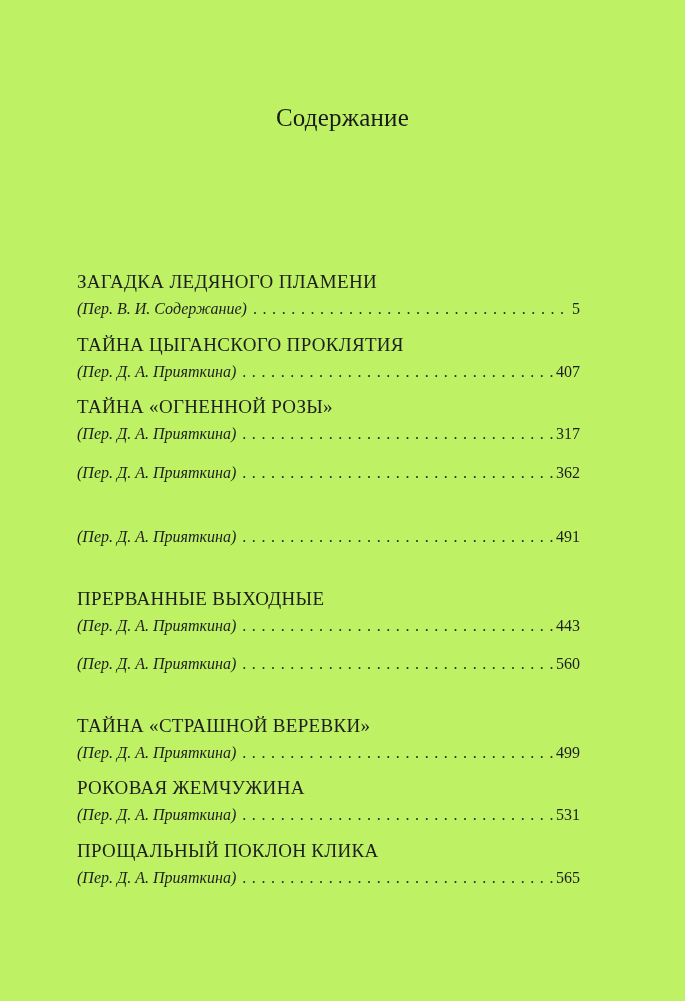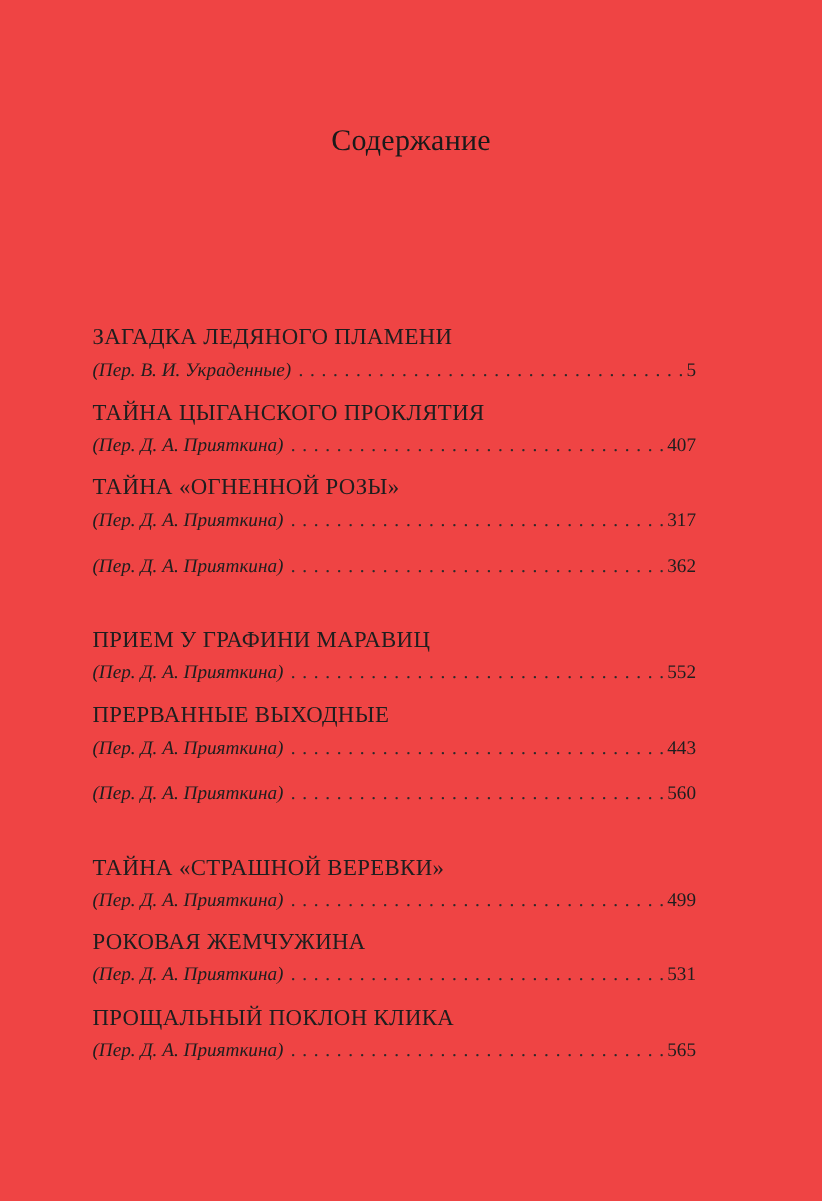--- a/index.html
+++ b/index.html
@@ -12,21 +12,21 @@
       height: 1001px;
       position: relative;
       overflow: hidden;
       color: #1e1e1e;
       font-family: "Liberation Serif", "DejaVu Serif", serif;
     }
     .page {
       position: absolute;
       left: 0; top: 0;
       width: 685px; height: 1001px;
-      background: #ef4444;
+      background: #bef264;
     }
     .page-title {
       position: absolute;
       left: 0;
       width: 685px;
       top: 100px;
       text-align: center;
       font-size: 25px;
       line-height: 36px;
       color: #1a1a1a;
@@ -91,21 +91,21 @@
 <body>
 
 <div class="page">
   <div class="page-title">Содержание</div>
 
   <div class="toc">
 
     <div class="toc-entry">
       <div class="entry-title">Загадка ледяного пламени</div>
       <div class="entry-line">
-        <span class="translator">(Пер. В. И. Украденные)</span>
+        <span class="translator">(Пер. В. И. Содержание)</span>
         <span class="leader"></span>
         <span class="page-num">5</span>
       </div>
     </div>
 
     <div class="toc-entry">
       <div class="entry-title">Тайна цыганского проклятия</div>
       <div class="entry-line">
         <span class="translator">(Пер. Д. А. Прияткина)</span>
         <span class="leader"></span>
@@ -124,25 +124,24 @@
 
     <div class="toc-entry">
       <div class="entry-line">
         <span class="translator">(Пер. Д. А. Прияткина)</span>
         <span class="leader"></span>
         <span class="page-num">362</span>
       </div>
     </div>
 
     <div class="toc-entry">
-      <div class="entry-title">Прием у графини Маравиц</div>
       <div class="entry-line">
         <span class="translator">(Пер. Д. А. Прияткина)</span>
         <span class="leader"></span>
-        <span class="page-num">552</span>
+        <span class="page-num">491</span>
       </div>
     </div>
 
     <div class="toc-entry">
       <div class="entry-title">Прерванные выходные</div>
       <div class="entry-line">
         <span class="translator">(Пер. Д. А. Прияткина)</span>
         <span class="leader"></span>
         <span class="page-num">443</span>
       </div>

